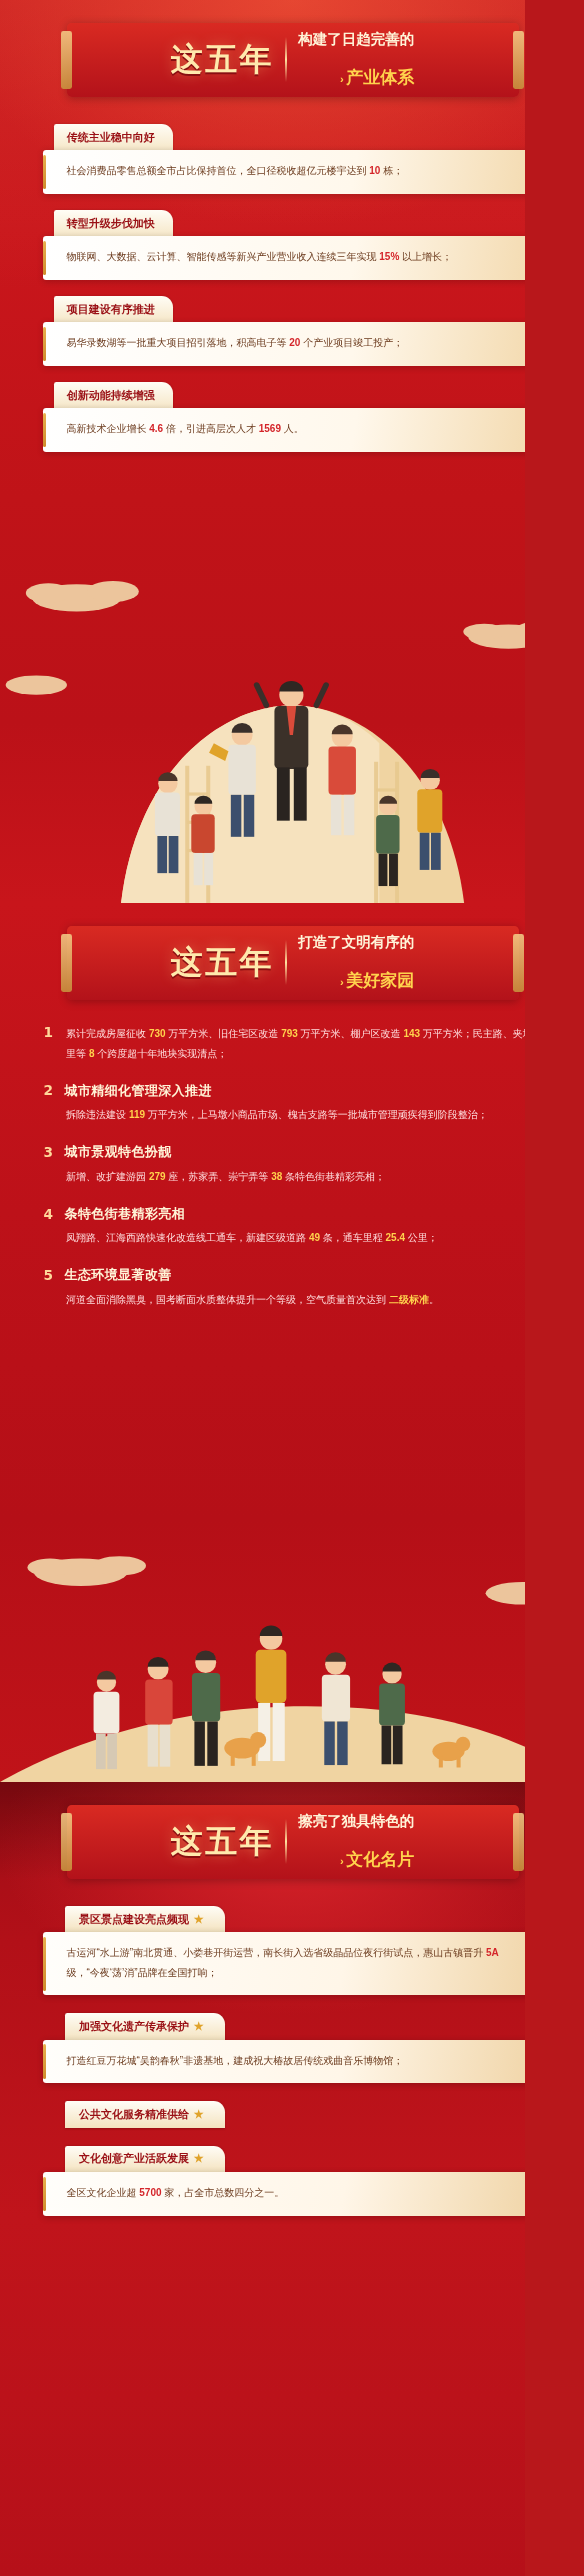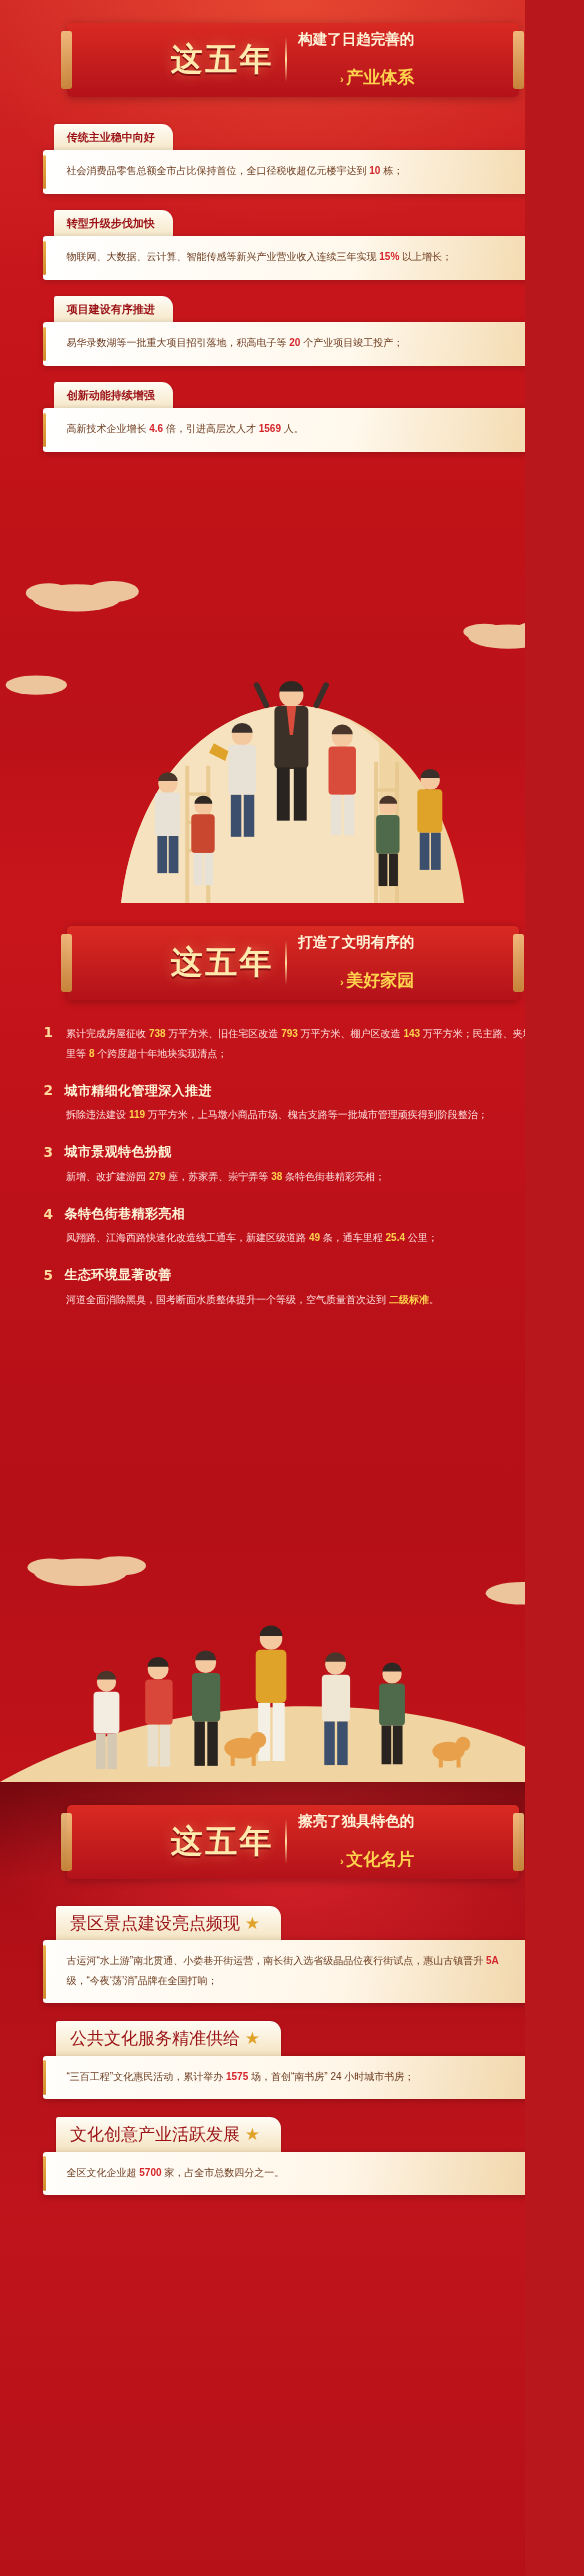--- a/index.html
+++ b/index.html
@@ -222,25 +222,25 @@
     width: 500px;
     position: relative;
   }
   .panel {
     margin-bottom: 18px;
   }
   .panel-tab {
     display: inline-block;
     background: linear-gradient(180deg,#fffdf7,#f4e3c0);
     color: #9a1015;
-    font-size: 17px;
-    font-weight: normal;
+    font-size: 11px;
+    font-weight: bold;
     padding: 5.6px 21px 5.6px 14.5px;
     border-radius: 2.4px 11.3px 0 0;
-    margin-left: 13px;
+    margin-left: 22px;
     box-shadow: 0 0.8px 2.4px rgba(0,0,0,0.2);
   }
   .star { color: #e0a32a; margin-left: 4.8px; }
   .panel-body {
     background: linear-gradient(100deg,#fffefb 0%, #fff6e8 60%, #f0d4a6 100%);
     border-radius: 3.2px;
     padding: 11.3px 18px 13px 24px;
     color: #6b3a1d;
     font-size: 10px;
     line-height: 1.95;
@@ -411,21 +411,21 @@
         </div>
       </div>
     </div>
 
     <div class="num-list">
 
       <div class="num-item">
         <div class="num-idx">1</div>
         <div class="num-main">
           <div class="num-text">
-            <span>累计完成房屋征收 </span><span class="hl2">738</span><span> 万平方米、旧住宅区改造 </span><span class="hl2">793</span><span> 万平方米、棚户区改造 </span><span class="hl2">143</span><span> 万平方米；民主路、夹城里等 </span><span class="hl2">8</span><span> 个跨度超十年地块实现清点；</span>
+            <span>累计完成房屋征收 </span><span class="hl2">730</span><span> 万平方米、旧住宅区改造 </span><span class="hl2">793</span><span> 万平方米、棚户区改造 </span><span class="hl2">143</span><span> 万平方米；民主路、夹城里等 </span><span class="hl2">8</span><span> 个跨度超十年地块实现清点；</span>
           </div>
         </div>
       </div>
 
       <div class="num-item">
         <div class="num-idx">2</div>
         <div class="num-main">
           <div class="num-head">城市精细化管理深入推进</div>
           <div class="num-text">
             <span>拆除违法建设 </span><span class="hl2">119</span><span> 万平方米，上马墩小商品市场、槐古支路等一批城市管理顽疾得到阶段整治；</span>
@@ -553,28 +553,33 @@
 
       <div class="panel">
         <div class="panel-tab">
           <span>景区景点建设亮点频现</span><span class="star">★</span>
         </div>
         <div class="panel-body">
           <span>古运河“水上游”南北贯通、小娄巷开街运营，南长街入选省级晶品位夜行街试点，惠山古镇晋升 </span><span class="hl">5A</span><span> 级，“今夜‘荡’消”品牌在全国打响；</span>
         </div>
       </div>
 
+      <div class="panel">
+        <div class="panel-tab">
+          <span>加强文化遗产传承保护</span><span class="star">★</span>
+        </div>
+        <div class="panel-body">
+          <span>打造红豆万花城“吴韵春秋”非遗基地，建成祝大椿故居传统戏曲音乐博物馆；</span>
+        </div>
+      </div>
 
       <div class="panel">
         <div class="panel-tab">
           <span>公共文化服务精准供给</span><span class="star">★</span>
         </div>
-        <div class="panel-body">
-          <span>“三百工程”文化惠民活动，累计举办 </span><span class="hl">1575</span><span> 场，首创“南书房” 24 小时城市书房；</span>
-        </div>
       </div>
 
       <div class="panel">
         <div class="panel-tab">
           <span>文化创意产业活跃发展</span><span class="star">★</span>
         </div>
         <div class="panel-body">
           <span>全区文化企业超 </span><span class="hl">5700</span><span> 家，占全市总数四分之一。</span>
         </div>
       </div>

